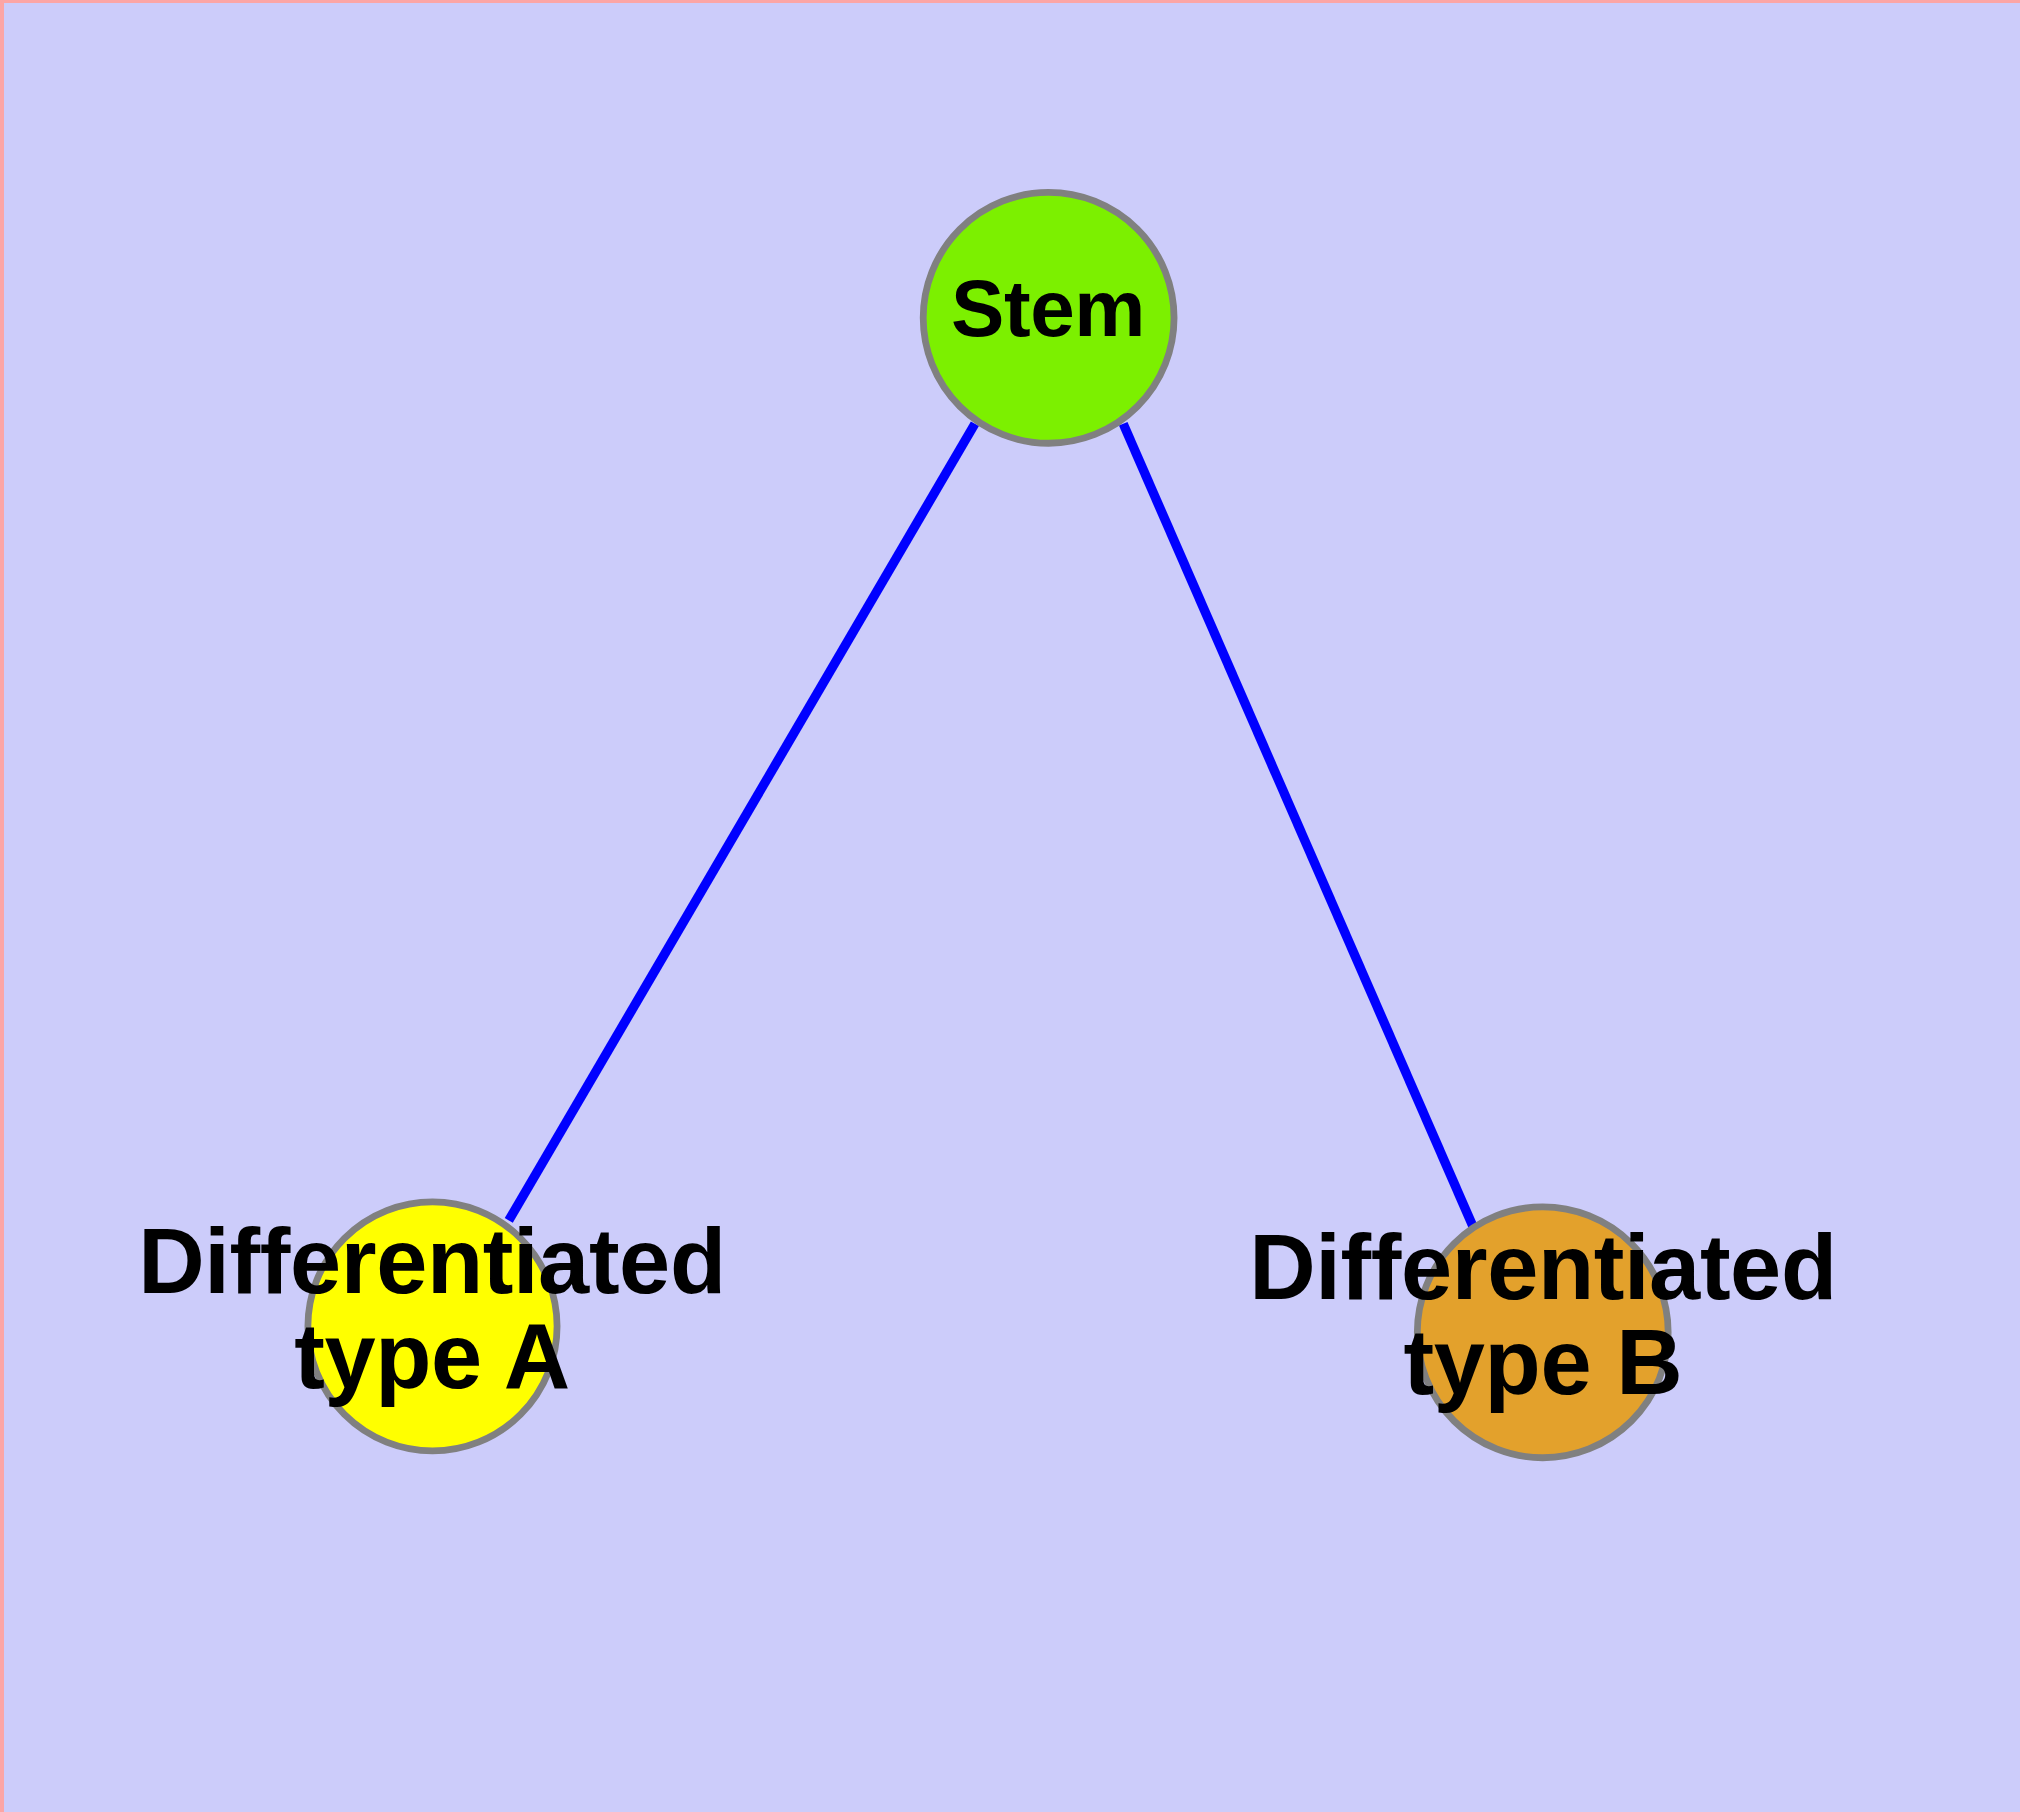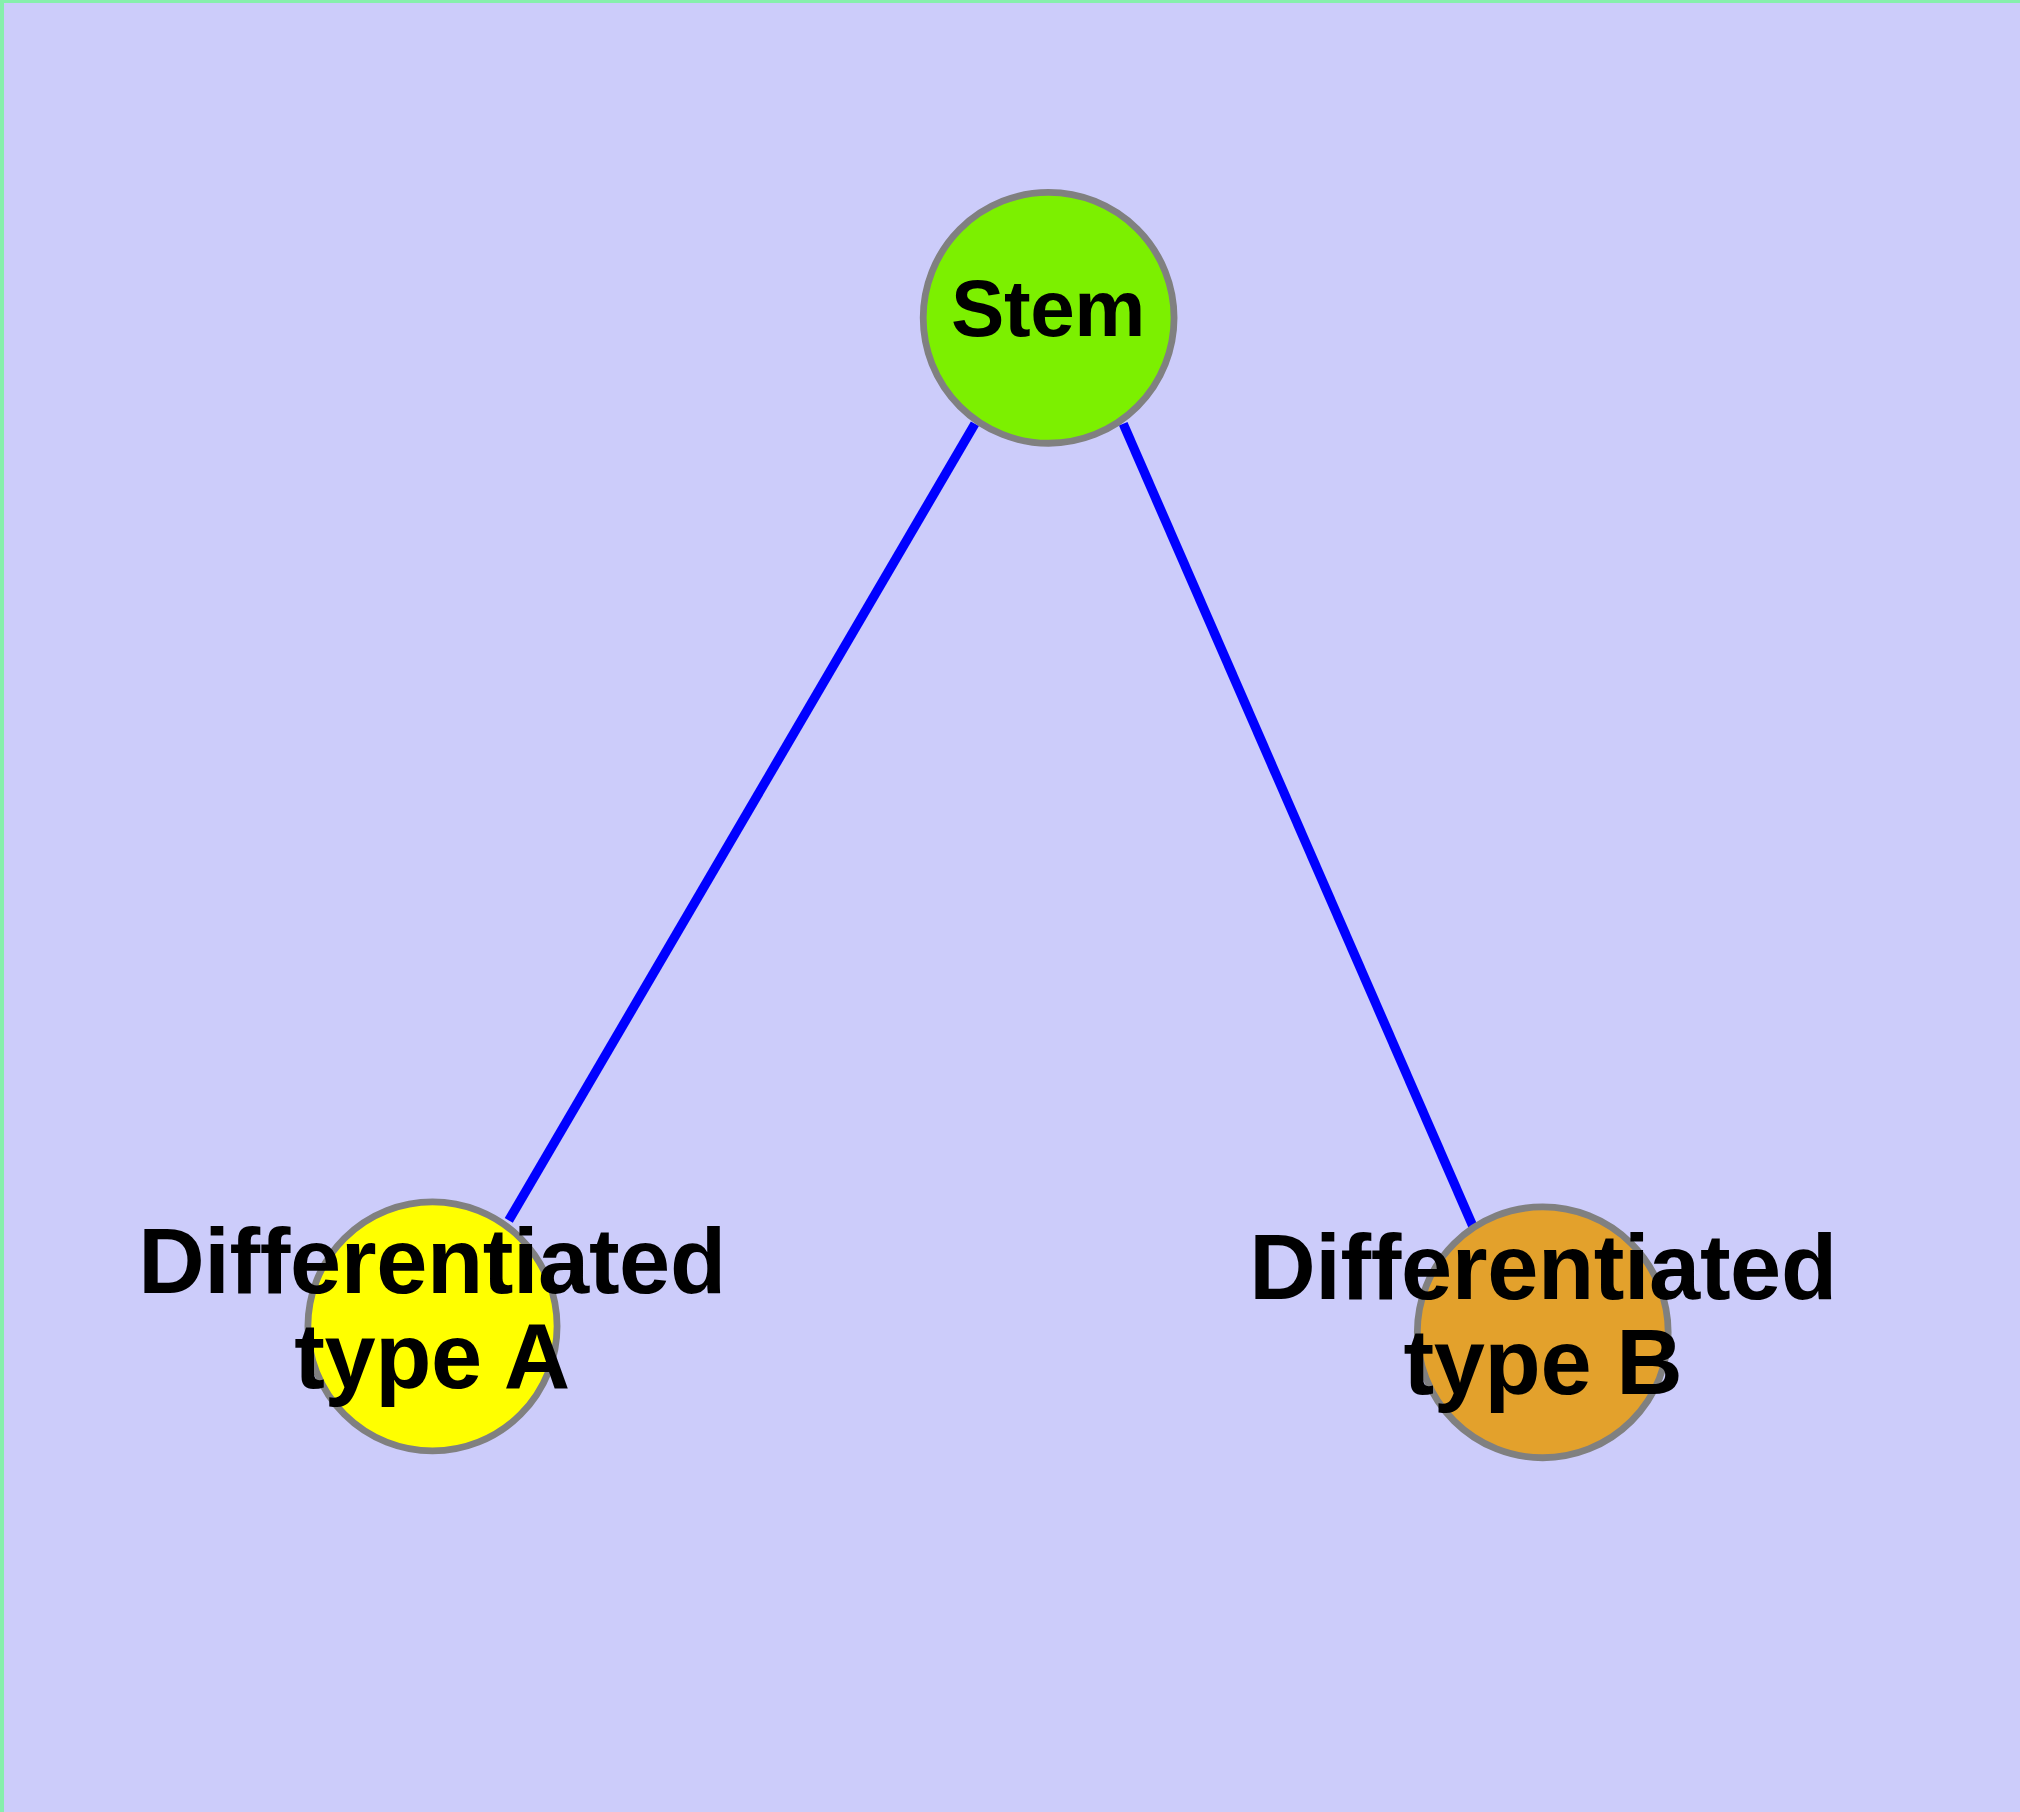--- a/index.html
+++ b/index.html
@@ -5,21 +5,21 @@
 <style>
   html, body {
     margin: 0;
     padding: 0;
     background: #ffffff;
   }
   #canvas {
     position: relative;
     width: 2021px;
     height: 1812px;
-    background: #86efac;
+    background: #fca5a5;
     overflow: hidden;
     font-family: "Liberation Sans", "DejaVu Sans", sans-serif;
   }
   #plot-area {
     position: absolute;
     left: 4.2px;
     top: 3.4px;
     width: 2016px;
     height: 1809px;
     background: #ccccfa;

